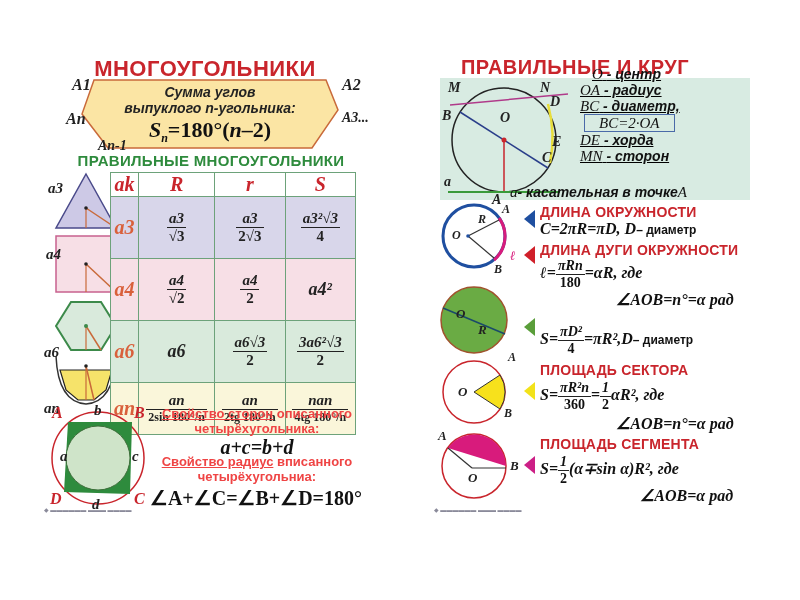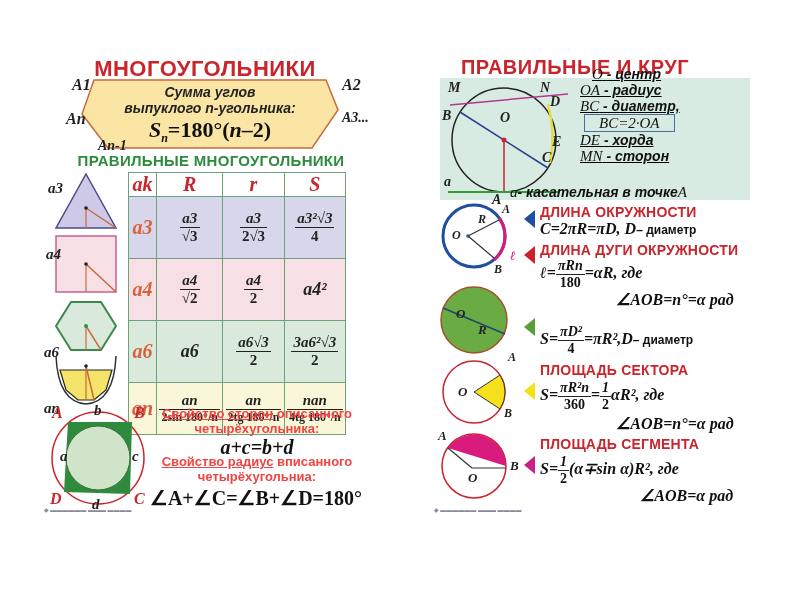--- a/index.html
+++ b/index.html
@@ -14,21 +14,21 @@
   .abs { position: absolute; }
   .lbl { position: absolute; font-family: "Liberation Serif", serif; font-style: italic; font-weight: bold; color: #222; }
 
   
   #poly-box { left: 40px; top: 28px; width: 260px; height: 72px; }
   #poly-text { position: absolute; left: 0; top: 6px; width: 100%; text-align: center; }
   .poly-line { font-style: italic; font-weight: bold; font-size: 14px; color: #222; line-height: 16px; }
   .poly-formula { font-family: "Liberation Serif", serif; font-weight: bold; font-size: 22px; color: #111; line-height: 28px; }
 
   
-  #table { position: absolute; left: 88px; top: 122px; width: 218px; border-collapse: collapse; }
+  #table { position: absolute; left: 70px; top: 122px; width: 246px; border-collapse: collapse; }
   #table td { border: 1px solid #6da27a; text-align: center; vertical-align: middle; font-family: "Liberation Serif", serif; font-weight: bold; color: #222; font-size: 15px; }
   #table .hdr td { height: 22px; background: #fff; color: #c9252c; font-style: italic; font-size: 20px; }
   #table .kcol { color: #d9603b; font-style: italic; font-size: 20px; width: 28px; }
   .r3 td { background: #d8d6ea; height: 62px; }
   .r4 td { background: #f7dfe6; height: 62px; }
   .r6 td { background: #d9eadc; height: 62px; }
   .rn td { background: #faf6da; height: 52px; }
   .frac { display: inline-block; vertical-align: middle; text-align: center; }
   .frac .num { display: block; border-bottom: 1.5px solid #222; padding: 0 2px; font-style: italic; }
   .frac .den { display: block; padding: 0 2px; }

